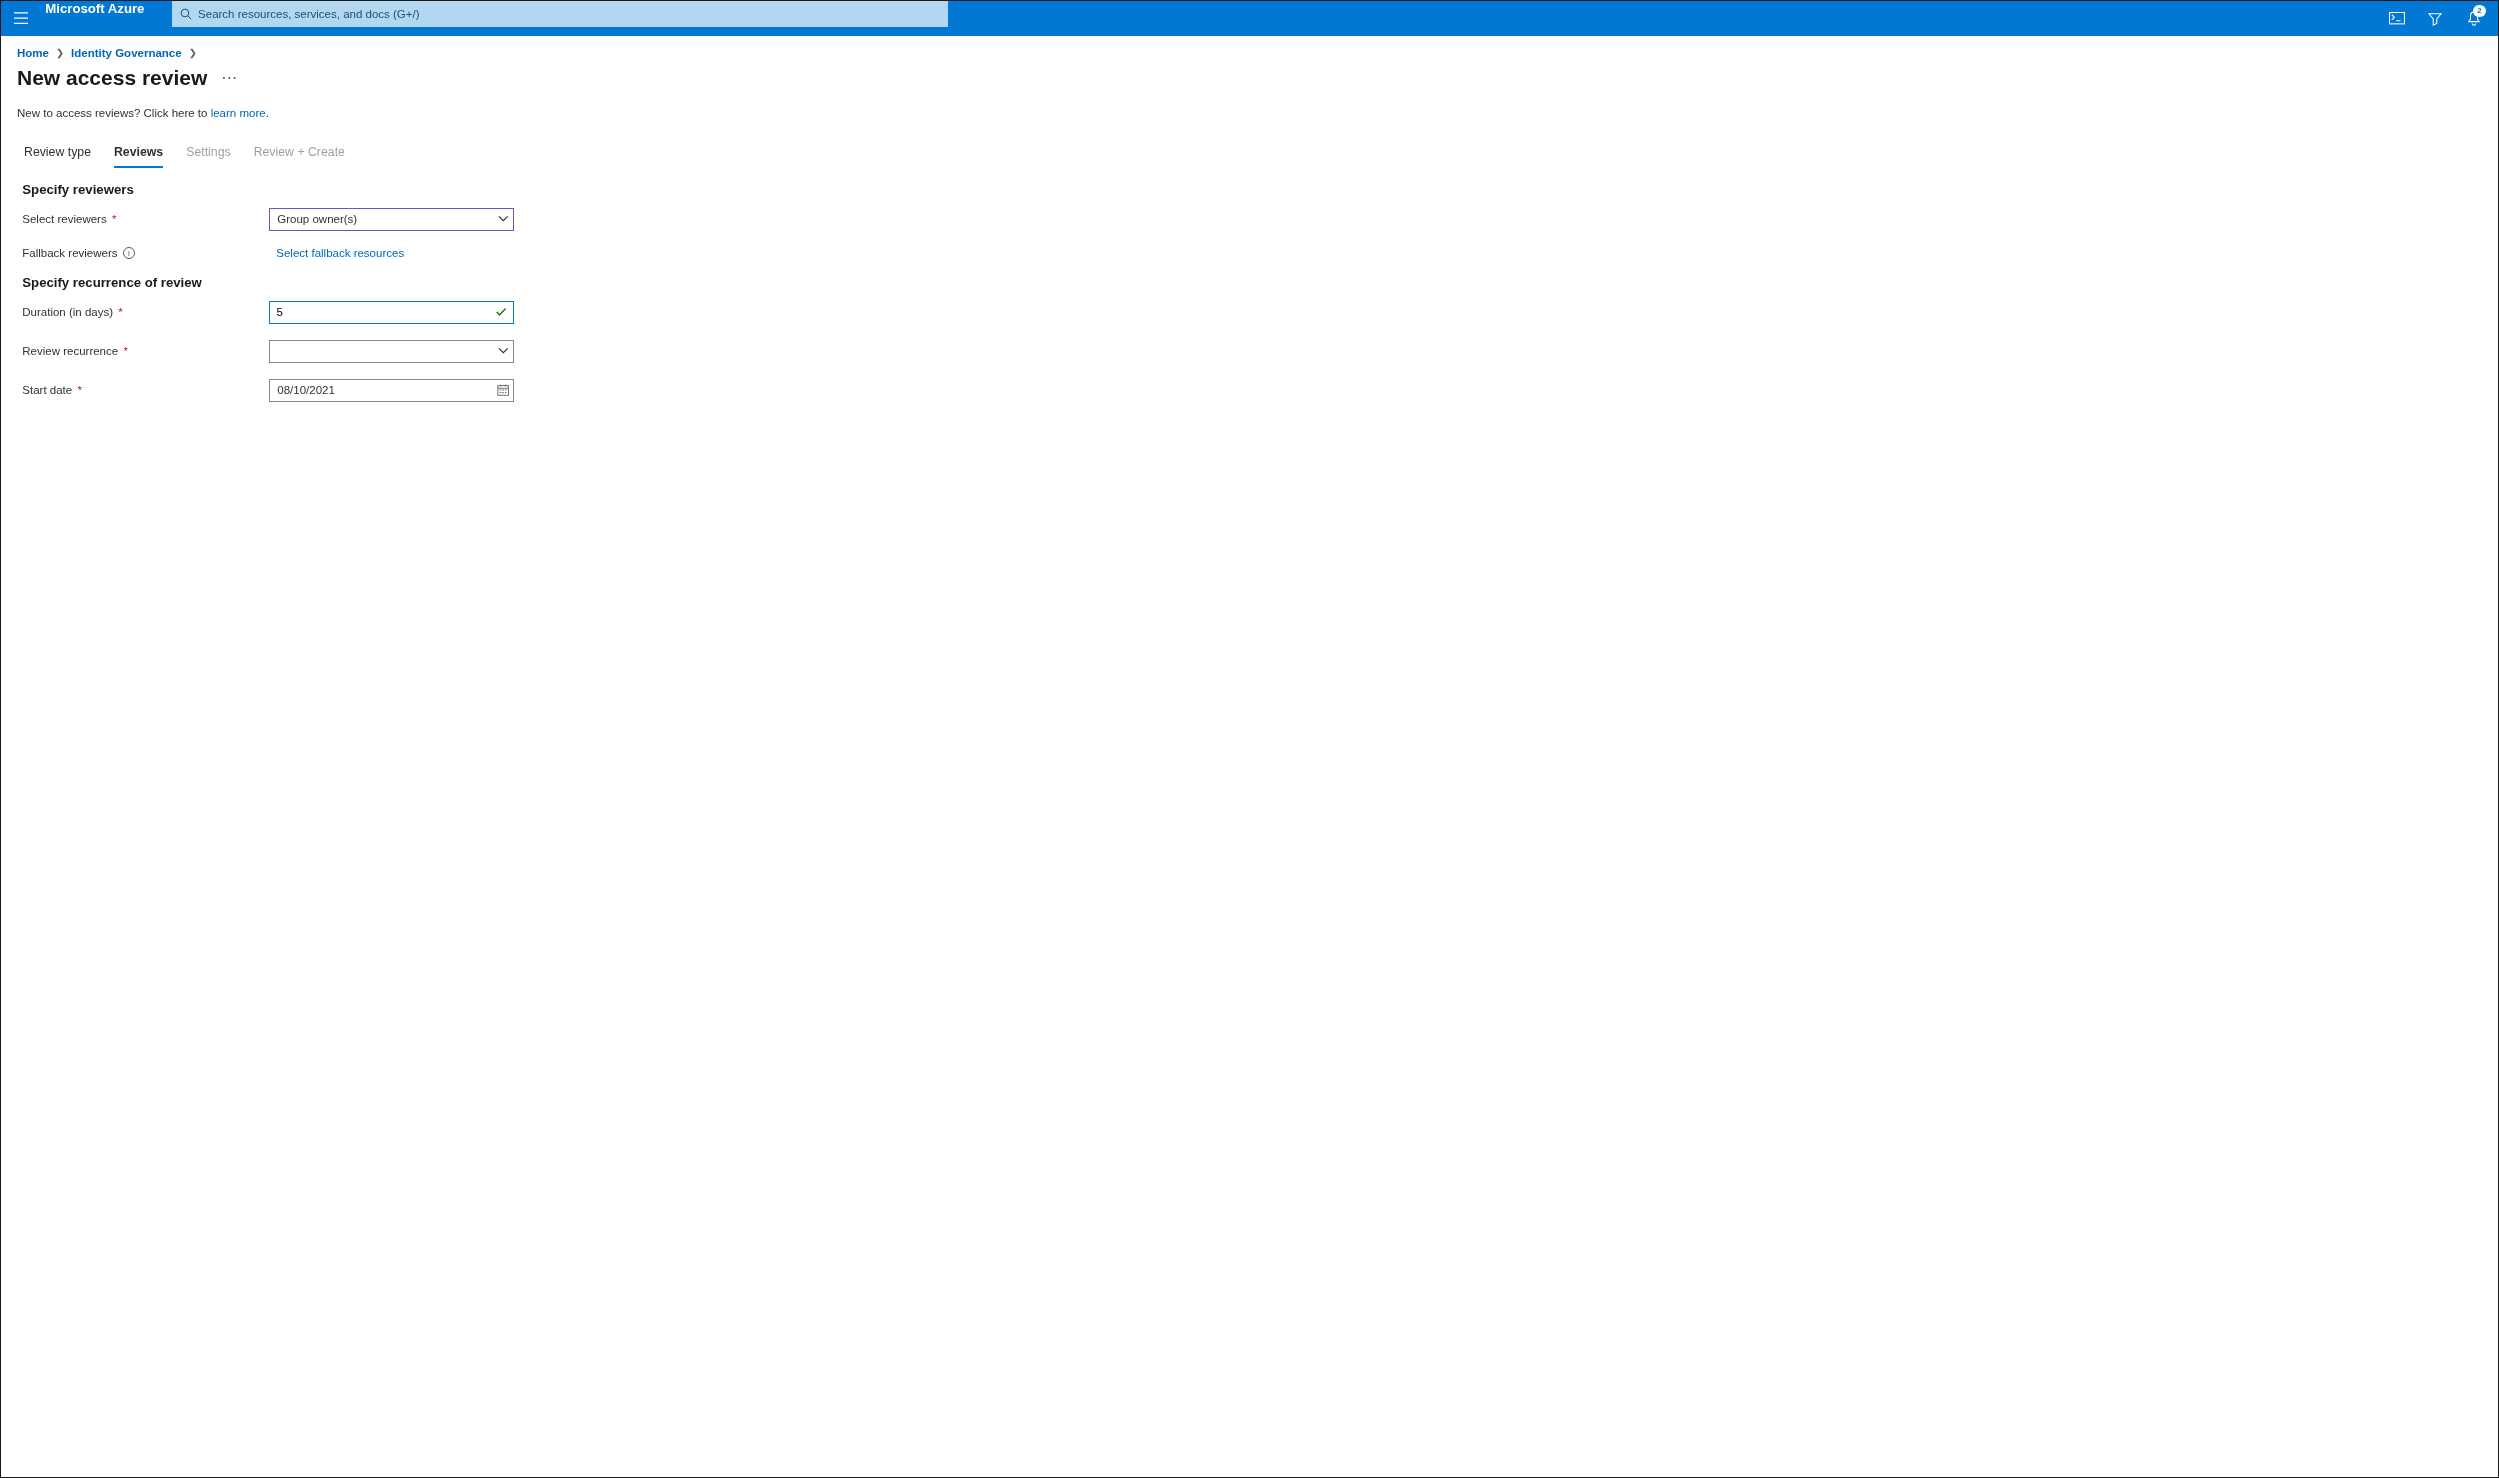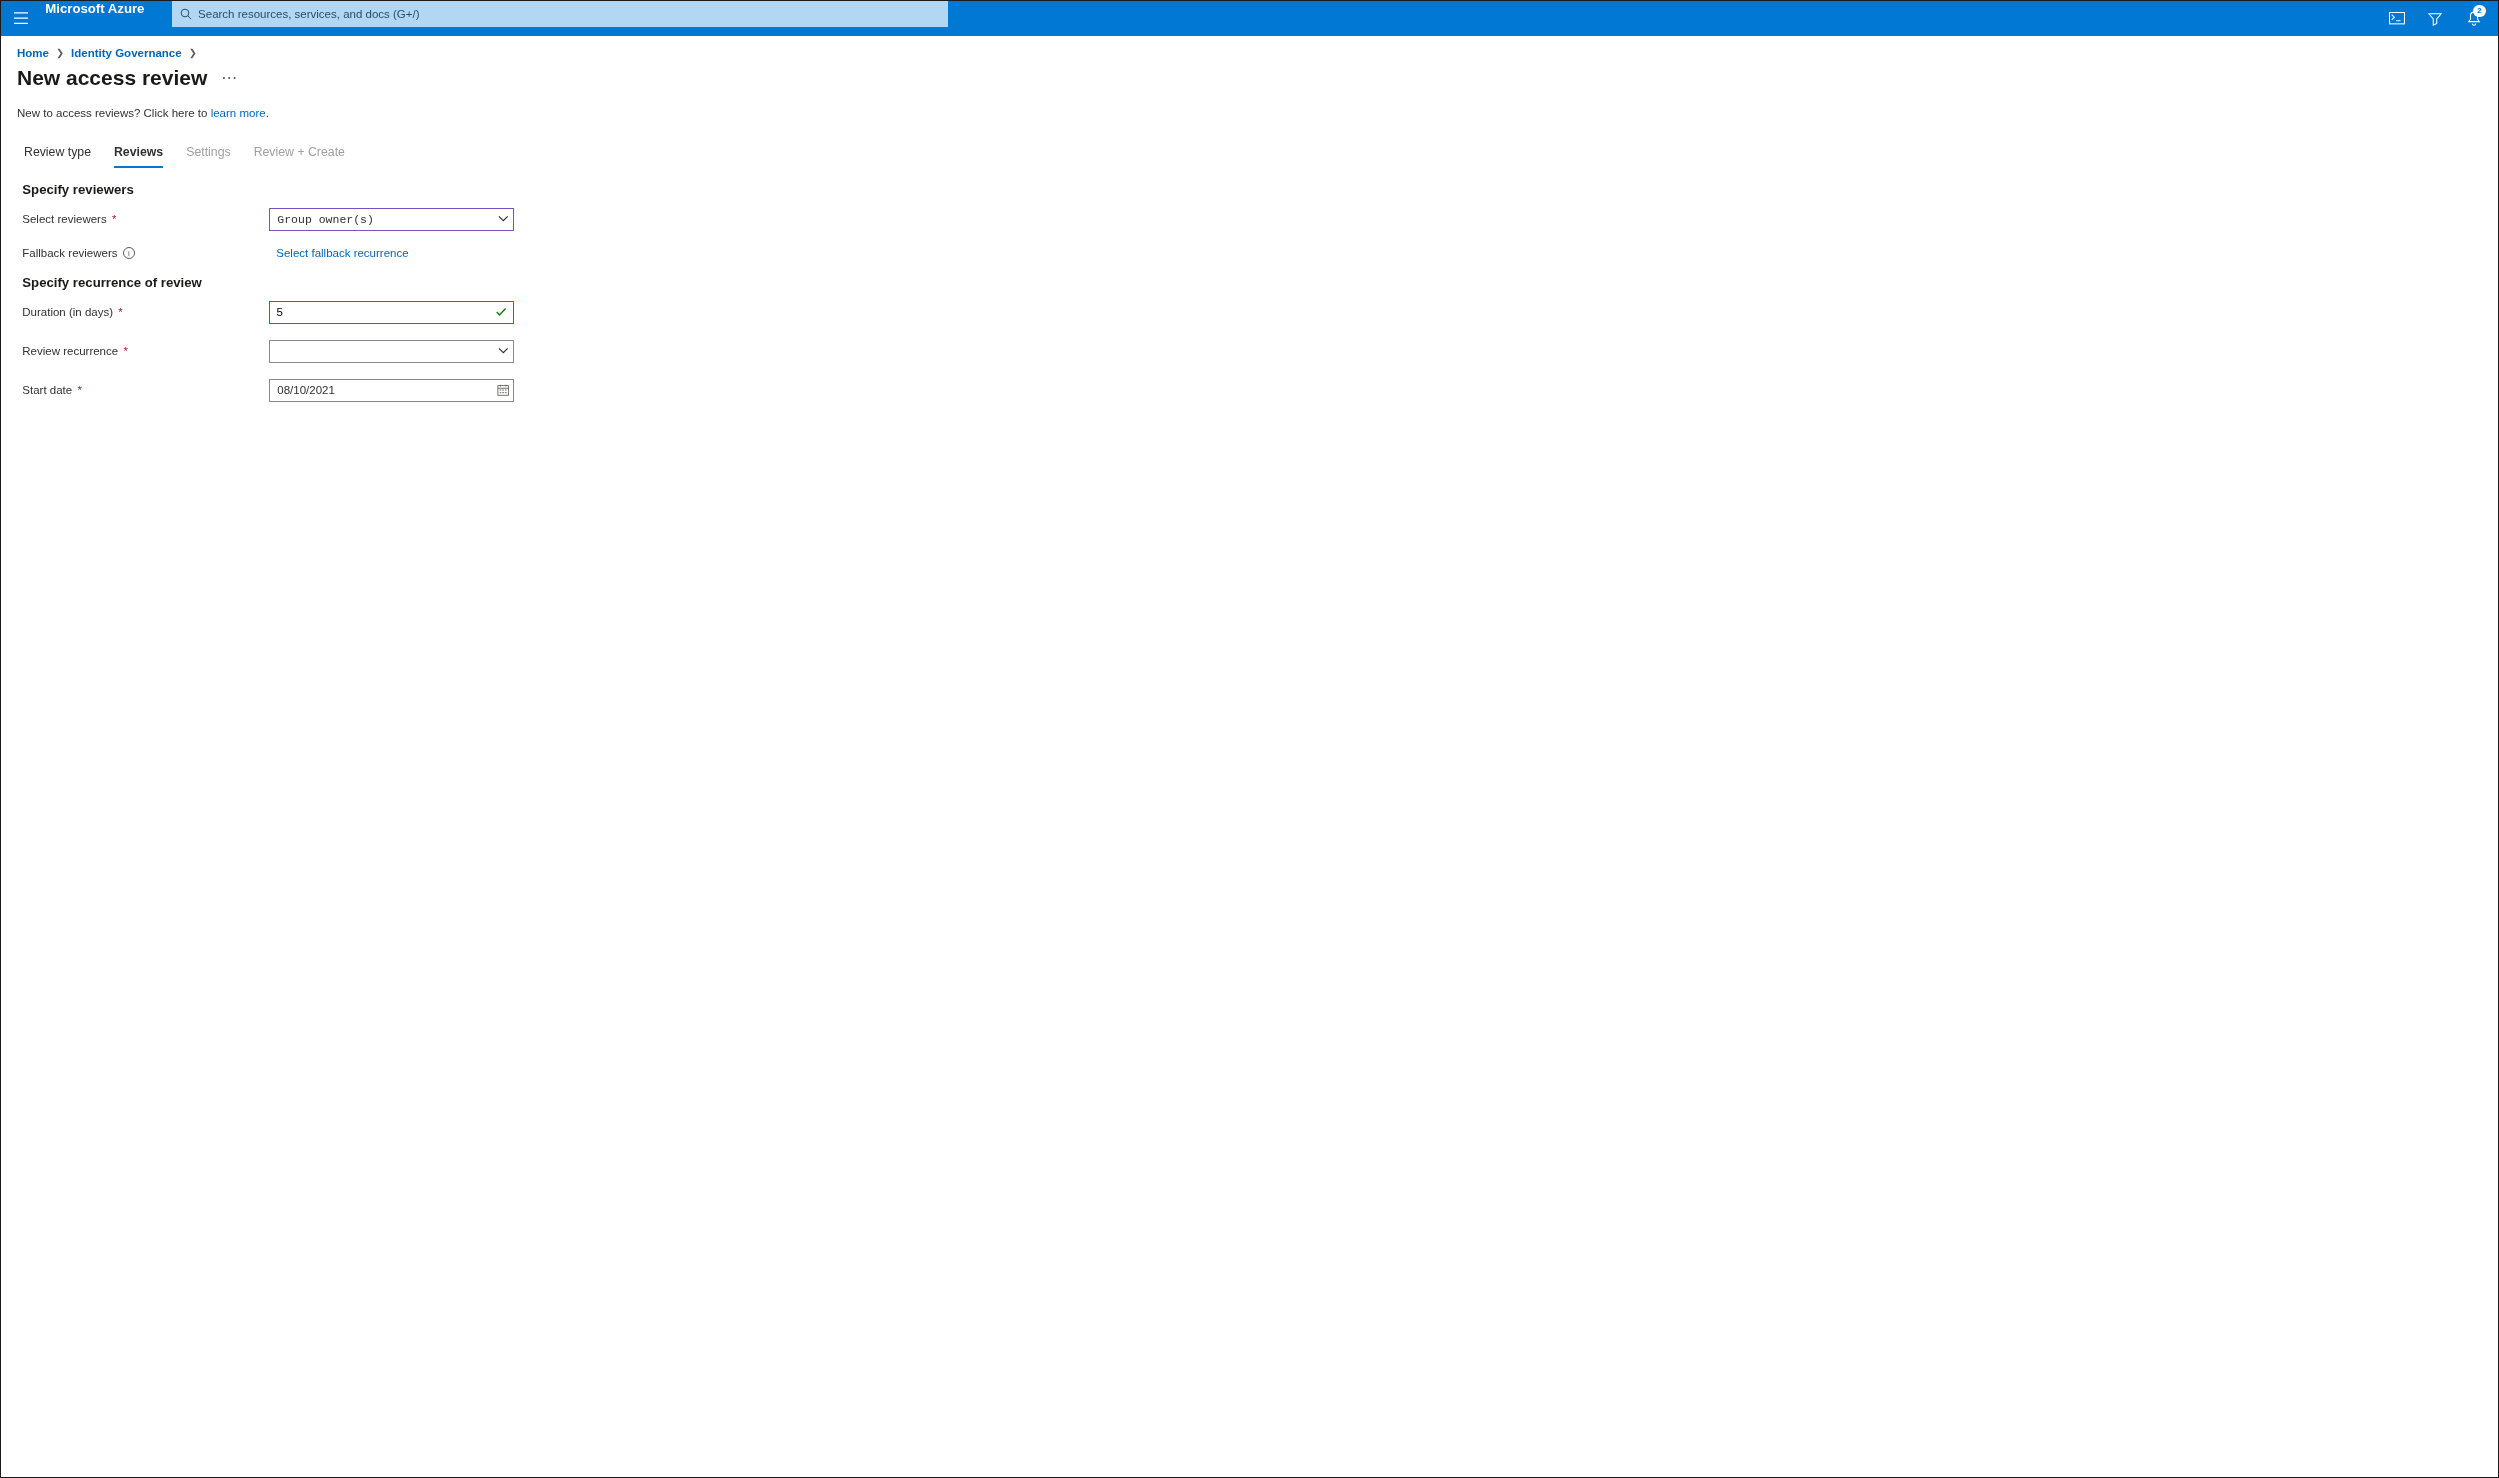--- a/index.html
+++ b/index.html
@@ -83,21 +83,21 @@
     width:12.3px; height:12.3px; border:0.9px solid #605e5c; border-radius:50%;
     font-size:8px; color:#605e5c; font-style: normal;
   }
 
   .field { width: 245px; position: relative; }
   .sel, .txt, .date {
     width: 100%; height: 23px; border: 0.9px solid #8a8886; background: #fff;
     padding: 0 25px 0 7px; font-size: 11.5px; display:flex; align-items:center;
   }
   .sel { cursor: pointer; }
-  .sel.purple { border-color: #7a4fbf; font-family: Liberation Mono, monospace; }
+  .sel.purple { border-color: #7a4fbf; }
   .txt { cursor: text; }
   .txt.focused { border: 1.8px solid #0078d4; padding: 0 24px 0 6.2px; }
   .date { padding-right: 25px; }
 
   .caret {
     position: absolute; right: 5.3px; top: 50%; transform: translateY(-50%);
     pointer-events: none;
   }
   .check-icon { position:absolute; right:7px; top:50%; transform:translateY(-50%); color:#107c10; }
   .cal-icon { position:absolute; right:5.3px; top:50%; transform:translateY(-50%); color:#605e5c; }
@@ -189,21 +189,21 @@
         </svg>
     </div>
   </div>
 
   <div class="form-row">
     <div class="form-label">
       <span>Fallback reviewers</span>
       <span class="info-icon">i</span>
     </div>
     <div class="field">
-      <a class="link-action">Select fallback recurrence</a>
+      <a class="link-action">Select fallback resources</a>
     </div>
   </div>
 
   <div class="section-h">Specify recurrence of review</div>
 
   <div class="form-row">
     <div class="form-label">
       <span>Duration (in days)</span>
       <span class="req">*</span>
     </div>

